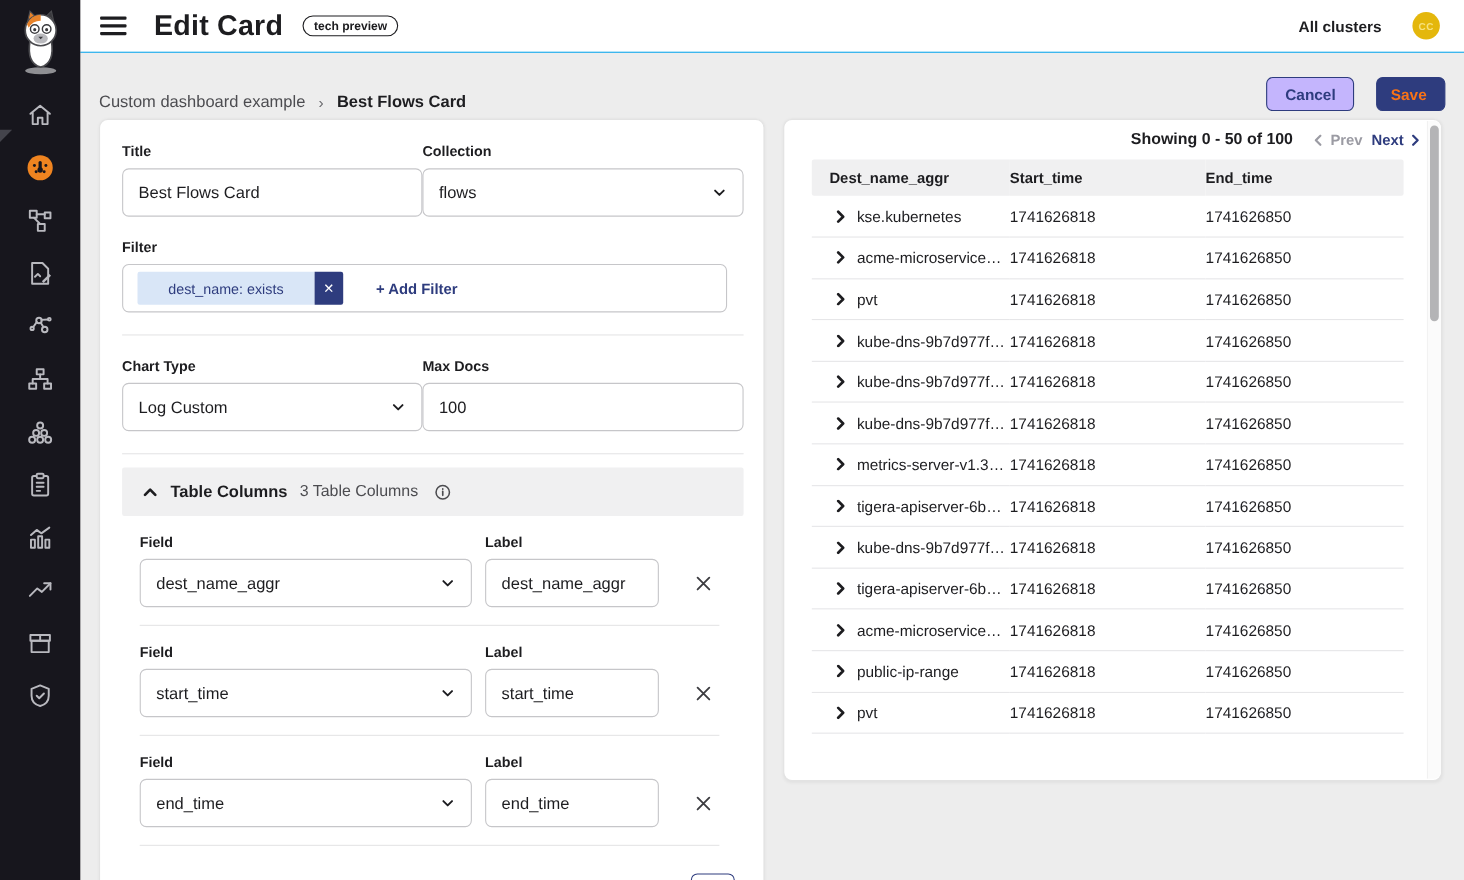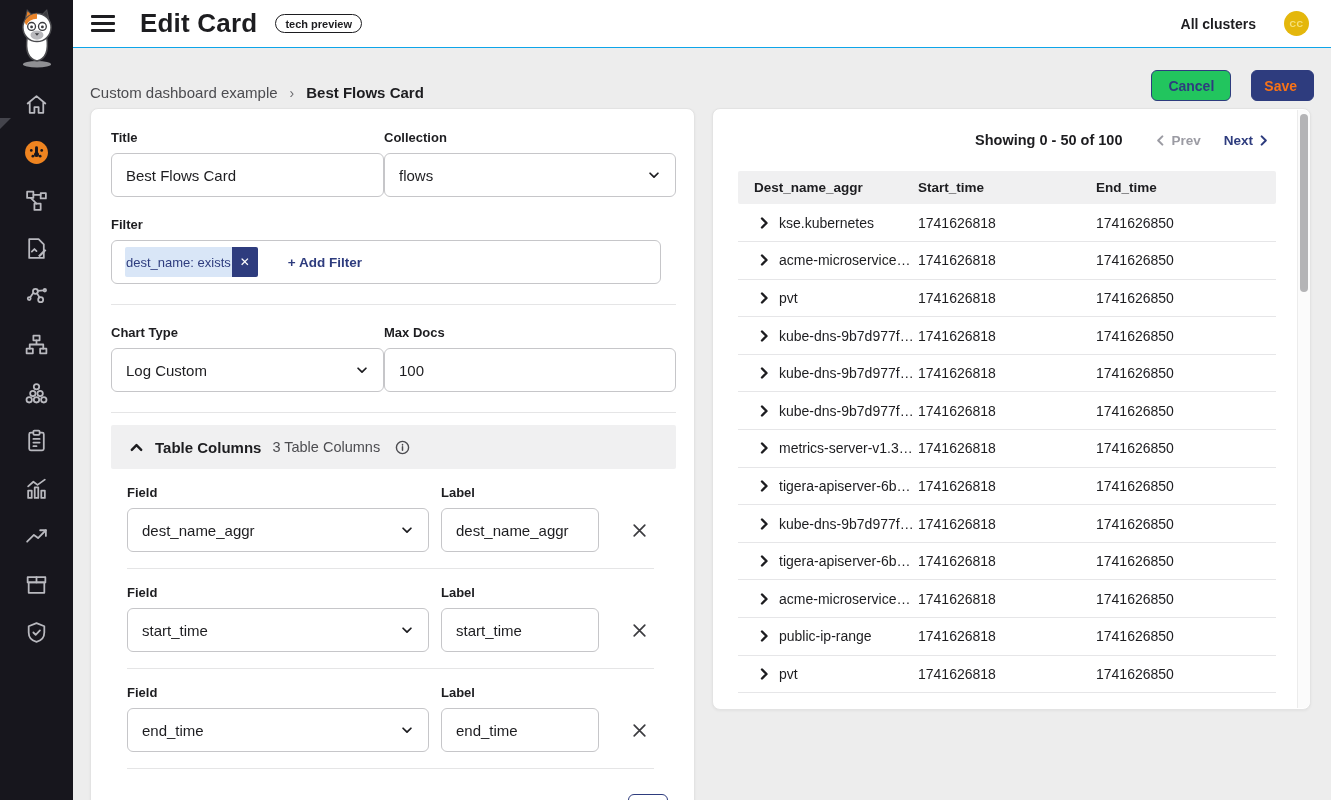--- a/index.html
+++ b/index.html
@@ -71,21 +71,21 @@
     display:flex; align-items:flex-end; padding:0 17px 0 17px;
   }
   .crumb-parent{ font-size:15px; color:#4c4c50; cursor:pointer; }
   .crumb-sep{ margin:0 12px; color:#6a6a6e; font-size:14px; }
   .crumb-current{ font-size:15px; font-weight:700; color:#1d1d20; }
   .crumb-actions{ margin-left:auto; display:flex; gap:20px; }
   .btn{
     font-family:inherit; font-size:14px; font-weight:600; border-radius:6px;
     height:31px; padding:0 16px; cursor:pointer;
   }
-  .btn-cancel{ background:#22c55e; color:var(--navy); border:1px solid var(--navy); }
+  .btn-cancel{ background:#c4b5fd; color:var(--navy); border:1px solid var(--navy); }
   .btn-save{ background:var(--navy); color:#f97316; border:1px solid var(--navy);padding-left:12px; }
 
   
   .form-panel{
     position:absolute; left:90px; top:108px; width:605px; height:712px;
     background:#fff; border:1px solid #e3e3e3; border-radius:8px;
     box-shadow:0 1px 3px rgba(0,0,0,.05);
     padding:21px 18px 20px 20px;
   }
   .f-label{ display:block; font-size:13px; font-weight:700; color:#1d1d20; margin-bottom:8px; }
@@ -99,21 +99,21 @@
   .select{ display:flex; align-items:center; justify-content:space-between; cursor:pointer; }
   .select svg{ width:14px; height:14px; stroke:#1d1d20; stroke-width:2; fill:none; stroke-linecap:round; stroke-linejoin:round; flex:none; }
   .filter-group{ margin-top:20px; }
   .filter-box{
     width:550px; height:44px; border:1px solid var(--border); border-radius:6px;
     display:flex; align-items:center; padding:0 13px;
   }
   .chip{ display:flex; align-items:stretch; height:30px; }
   .chip-text{
     background:var(--chip-bg); color:var(--navy); font-size:13px;
-    display:flex; align-items:center; padding:0 1px; border-radius:2px 0 0 2px;
+    display:flex; align-items:center; padding:0 28px; border-radius:2px 0 0 2px;
   }
   .chip-x{
     background:var(--navy); border:none; width:26px; color:#fff; font-size:12px;
     display:flex; align-items:center; justify-content:center; cursor:pointer; border-radius:0 2px 2px 0;
   }
   .add-filter{ margin-left:30px; background:none; border:none; color:var(--navy); font-family:inherit; font-size:13.5px; font-weight:700; cursor:pointer; }
   .hr{ border:none; border-top:1px solid var(--divider); margin:20px 0; }
   .section-bar{
     margin-top:12px; background:#f0f0f1; height:44px; border-radius:2px;
     display:flex; align-items:center; padding:0 18px; gap:11px;
@@ -144,22 +144,22 @@
   }
 
   
   .preview-panel{
     position:absolute; left:712px; top:108px; width:599px; height:602px;
     background:#fff; border:1px solid #e3e3e3; border-radius:8px;
     box-shadow:0 1px 3px rgba(0,0,0,.05);
     overflow:hidden;
   }
   .pagination{
-    height:62px; display:flex; align-items:center; justify-content:flex-end;
-    padding-right:41px; gap:23px;
+    height:36px; display:flex; align-items:center; justify-content:flex-end;
+    padding-right:18px; gap:8px;
   }
   .showing{ font-size:14.5px; font-weight:600; color:#1d1d20; margin-right:10px; }
   .pg-btn{ background:none; border:none; font-family:inherit; cursor:default; display:flex; align-items:center; gap:5px; font-size:13.5px; }
   .pg-prev{ color:#9b9ba3; font-weight:600; }
   .pg-next{ color:var(--navy); font-weight:700; cursor:pointer; }
   .pg-btn svg{ width:11px; height:11px; fill:none; stroke-width:2.2; stroke-linecap:round; stroke-linejoin:round; }
   .pg-prev svg{ stroke:#9b9ba3; }
   .pg-next svg{ stroke:var(--navy); }
   .log-table{ margin:0 36px 0 25px; border-collapse:collapse; width:538px; table-layout:fixed; }
   .log-table th{

